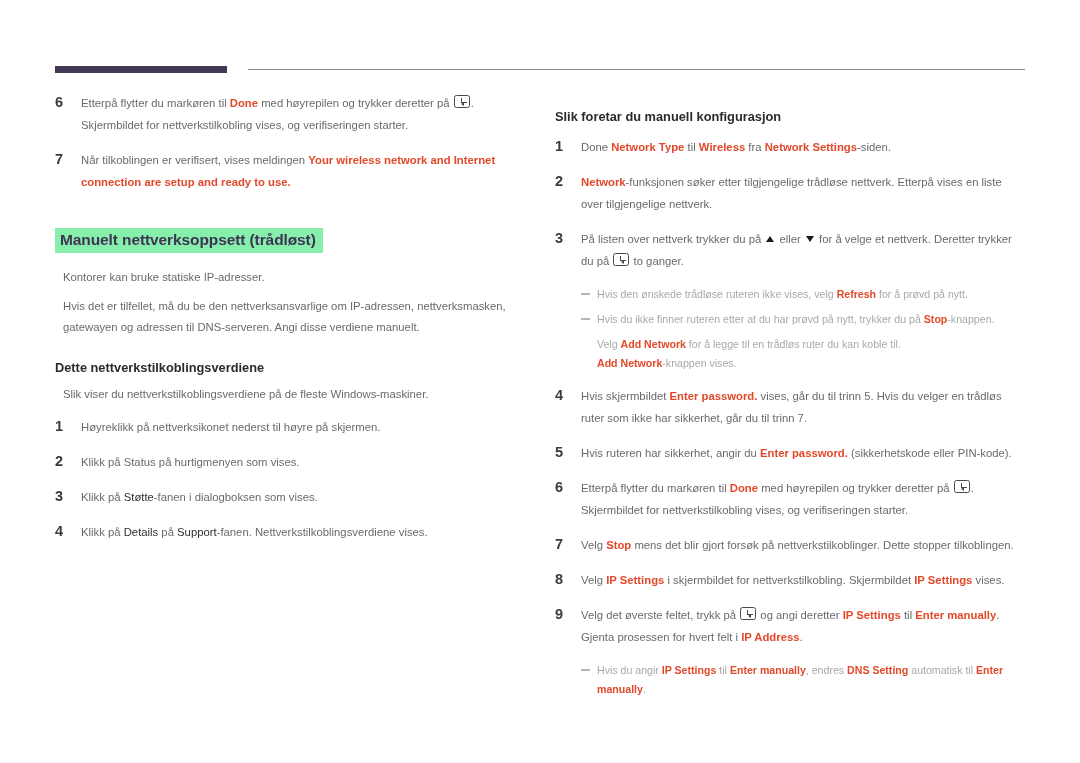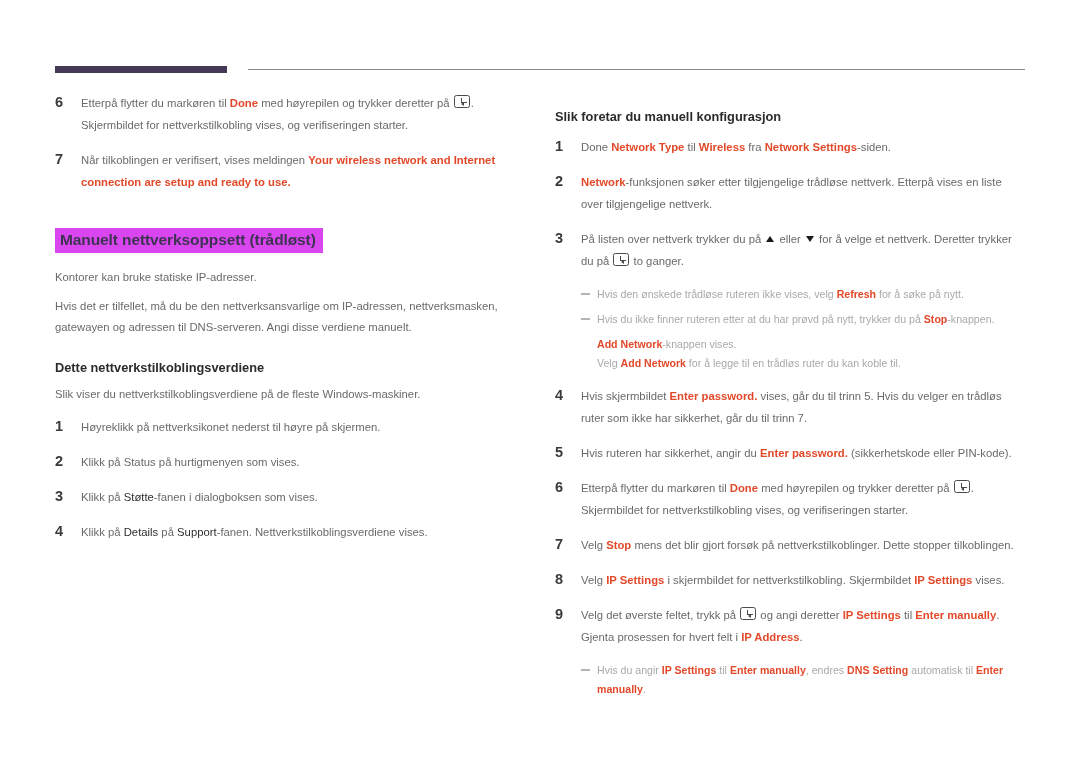--- a/index.html
+++ b/index.html
@@ -73,21 +73,21 @@
   .step-body {
     flex: 1;
     font-size: 11.3px;
     line-height: 22px;
     color: #6a6a6a;
   }
 
   
   .h-highlight {
     display: inline-block;
-    background: #d946ef;
+    background: #86efac;
     color: #3f3354;
     font-size: 15.5px;
     font-weight: bold;
     padding: 3px 7px 4px 5px;
     margin: 22px 0 14px 0;
     letter-spacing: -0.1px;
   }
   .h-sub {
     font-size: 12.8px;
     font-weight: bold;
@@ -99,21 +99,21 @@
     font-weight: bold;
     color: #2b2b2b;
     margin: 17px 0 12px 0;
   }
 
   
   .para {
     font-size: 11.3px;
     line-height: 21px;
     color: #6a6a6a;
-    margin: 0 0 11px 0;
+    margin: 0 0 11px 8px;
   }
   .para-tight { margin-bottom: 8px; }
 
   
   .note {
     position: relative;
     font-size: 10.6px;
     line-height: 19px;
     color: #a9a9a9;
     padding-left: 16px;
@@ -287,31 +287,31 @@
 
     <div class="step">
       <div class="step-num">3</div>
       <div class="step-body">
         <span>På listen over nettverk trykker du på </span><span class="tri-up"></span><span> eller </span><span class="tri-down"></span><span> for å velge et nettverk. Deretter trykker du på </span><span class="enter-key"></span><span> to ganger.</span>
       </div>
     </div>
 
     <div class="step-note-wrap">
       <div class="note">
-        <span>Hvis den ønskede trådløse ruteren ikke vises, velg </span><span class="accent-note">Refresh</span><span> for å søke på nytt.</span>
+        <span>Hvis den ønskede trådløse ruteren ikke vises, velg </span><span class="accent-note">Refresh</span><span> for å prøvd på nytt.</span>
       </div>
       <div class="note-group">
         <div class="note">
           <span>Hvis du ikke finner ruteren etter at du har prøvd på nytt, trykker du på </span><span class="accent-note">Stop</span><span>-knappen.</span>
         </div>
         <div class="note-cont">
-          <span class="accent-note">Add Network</span><span>-knappen vises.</span>
+          <span>Velg </span><span class="accent-note">Add Network</span><span> for å legge til en trådløs ruter du kan koble til.</span>
         </div>
         <div class="note-cont">
-          <span>Velg </span><span class="accent-note">Add Network</span><span> for å legge til en trådløs ruter du kan koble til.</span>
+          <span class="accent-note">Add Network</span><span>-knappen vises.</span>
         </div>
       </div>
     </div>
 
     <div class="step">
       <div class="step-num">4</div>
       <div class="step-body">
         <span>Hvis skjermbildet </span><span class="accent">Enter password.</span><span> vises, går du til trinn 5. Hvis du velger en trådløs ruter som ikke har sikkerhet, går du til trinn 7.</span>
       </div>
     </div>

